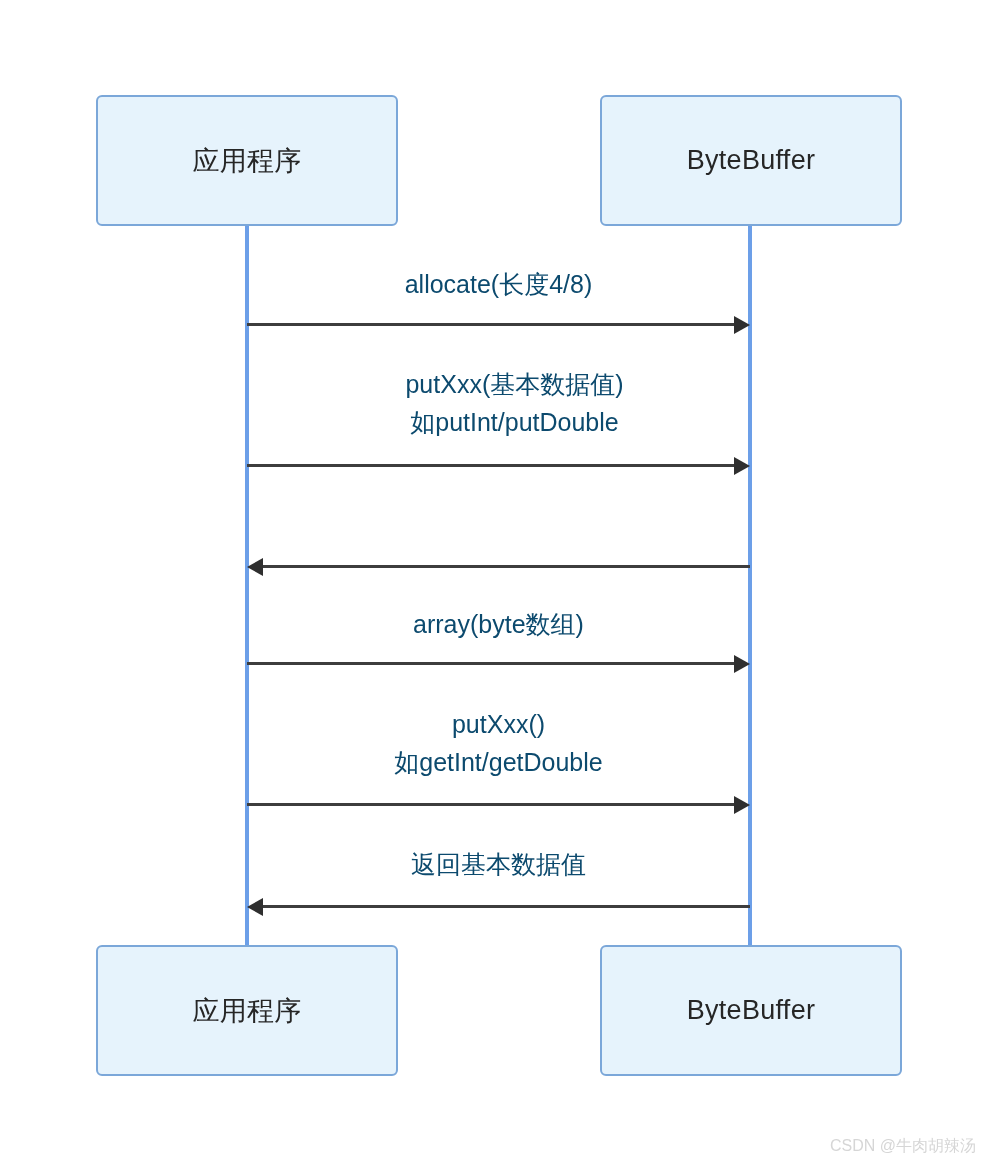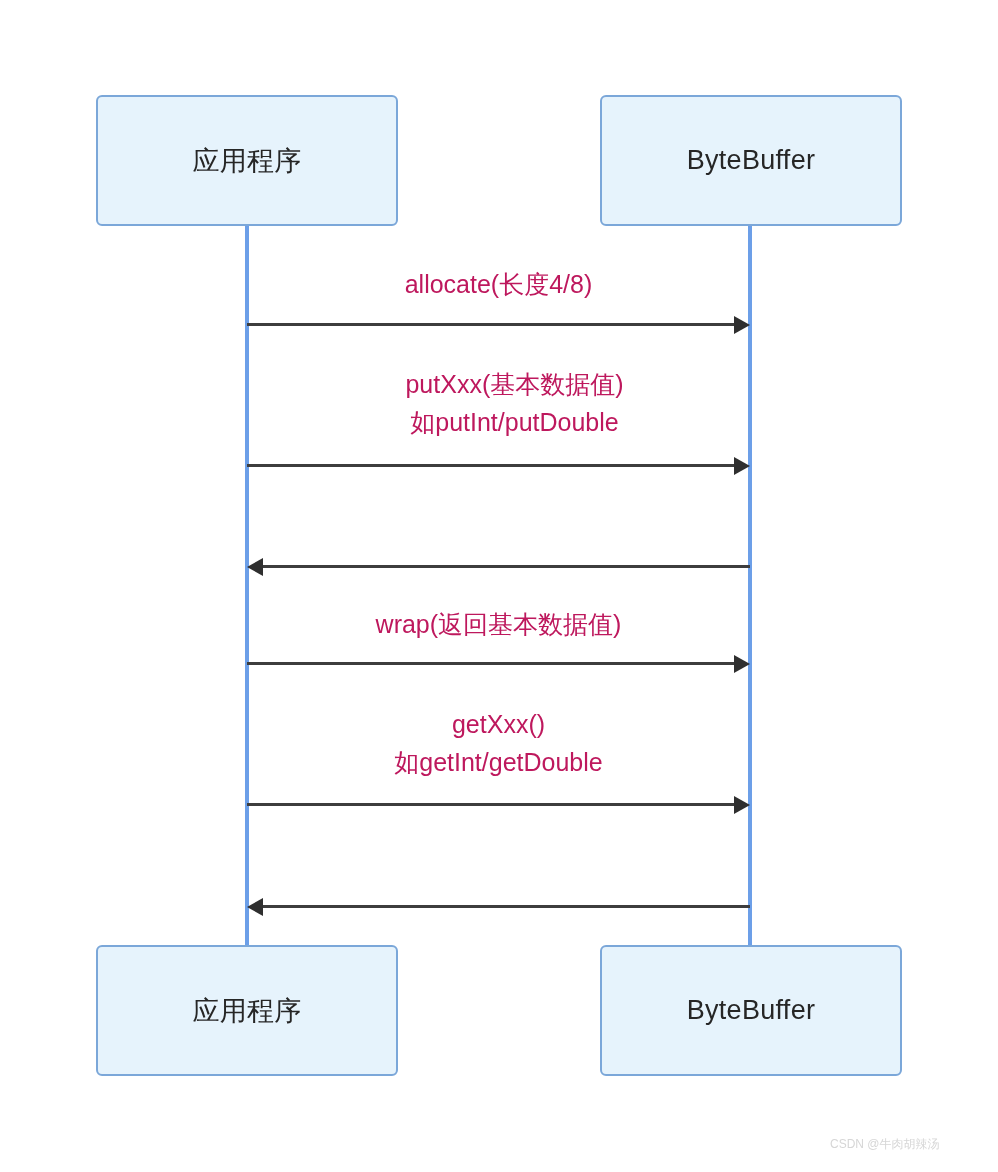--- a/index.html
+++ b/index.html
@@ -55,28 +55,28 @@
     border-left: 16px solid #2f2f2f;
   }
   .arrowhead.left {
     border-right: 16px solid #2f2f2f;
   }
   .msg-label {
     position: absolute;
     text-align: center;
     font-size: 25px;
     line-height: 1.5;
-    color: #be185d;
+    color: #0c4a6e;
     font-family: "Liberation Sans", "DejaVu Sans", sans-serif;
     white-space: pre-line;
     pointer-events: none;
   }
   .watermark {
     position: absolute;
-    font-size: 12px;
+    font-size: 16px;
     color: #d6d6d6;
     font-family: "Liberation Sans", "DejaVu Sans", sans-serif;
     white-space: nowrap;
   }
 </style>
 </head>
 <body>
 
 <div id="diagram-root">
 
@@ -96,29 +96,30 @@
   <div class="arrowhead right" style="left:734px; top:315.5px;"></div>
 
   <div class="msg-label" style="left:263px; top:366px; width:503px;">putXxx(基本数据值)
 如putInt/putDouble</div>
   <div class="msg-line" style="left:247px; top:464px; width:489px;"></div>
   <div class="arrowhead right" style="left:734px; top:456.5px;"></div>
 
   <div class="msg-line" style="left:262px; top:565px; width:488px;"></div>
   <div class="arrowhead left" style="left:247px; top:557.5px;"></div>
 
-  <div class="msg-label" style="left:247px; top:606px; width:503px;">wrap(返回基本数据值)</div>
+  <div class="msg-label" style="left:247px; top:606px; width:503px;">array(byte数组)</div>
   <div class="msg-line" style="left:247px; top:662px; width:489px;"></div>
   <div class="arrowhead right" style="left:734px; top:654.5px;"></div>
 
-  <div class="msg-label" style="left:247px; top:706px; width:503px;">getXxx()
+  <div class="msg-label" style="left:247px; top:706px; width:503px;">putXxx()
 如getInt/getDouble</div>
   <div class="msg-line" style="left:247px; top:803px; width:489px;"></div>
   <div class="arrowhead right" style="left:734px; top:795.5px;"></div>
 
+  <div class="msg-label" style="left:247px; top:846px; width:503px;">返回基本数据值</div>
   <div class="msg-line" style="left:262px; top:905px; width:488px;"></div>
   <div class="arrowhead left" style="left:247px; top:897.5px;"></div>
 
   <div class="participant-box" style="left:96px; top:945px; width:302px; height:131px;">
     <span class="participant-label">应用程序</span>
   </div>
 
   <div class="participant-box" style="left:600px; top:945px; width:302px; height:131px;">
     <span class="participant-label">ByteBuffer</span>
   </div>

